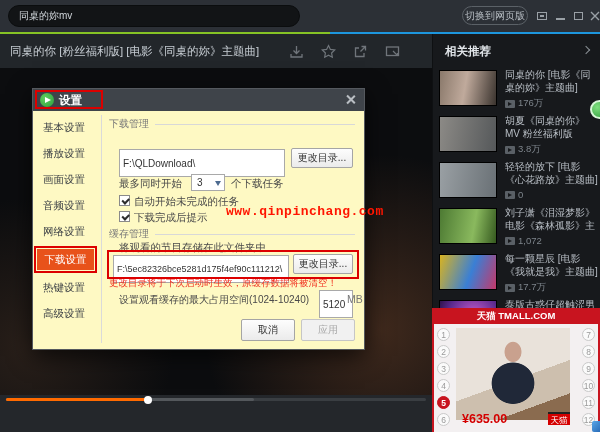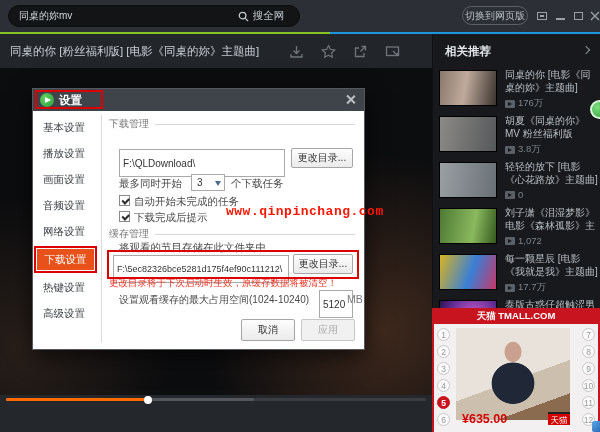--- a/index.html
+++ b/index.html
@@ -46,21 +46,21 @@
   .cnt-ic { width:10px; height:8px; background:#5a6066; border-radius:1px; position:relative; }
   .cnt-ic::after { content:""; position:absolute; left:3px; top:2px; border-left:4px solid #17191c; border-top:2px solid transparent; border-bottom:2px solid transparent; }
 
   
   #video { left:0; top:68px; width:432px; height:327px; background:
     radial-gradient(circle at 88% 80%, rgba(125,75,45,.45), rgba(0,0,0,0) 38%),
     radial-gradient(circle at 6% 85%, rgba(95,65,45,.35), rgba(0,0,0,0) 30%),
     #0c0d0f; }
 
   
-  #dlg { left:32px; top:88px; width:333px; height:262px; background:#ffffff; border:1px solid #55595e; box-shadow:0 6px 22px rgba(0,0,0,.65); }
+  #dlg { left:32px; top:88px; width:333px; height:262px; background:#fef9c3; border:1px solid #55595e; box-shadow:0 6px 22px rgba(0,0,0,.65); }
   #dlg-titlebar { position:absolute; left:0; top:0; width:100%; height:22px; background:#3f444a; }
   #dlg-logo { position:absolute; left:7px; top:4px; width:14px; height:14px; border-radius:50%; background:radial-gradient(circle at 35% 35%,#5ed15f,#2f9e3c); }
   #dlg-logo::after { content:""; position:absolute; left:5px; top:3.5px; border-left:6px solid #fff; border-top:3.5px solid transparent; border-bottom:3.5px solid transparent; }
   #dlg-title { position:absolute; left:26px; top:4px; color:#fff; font-size:11.5px; font-weight:bold; }
   .red-box { border:2px solid #dc0000; background:transparent; pointer-events:none; z-index:30; }
   #dlg-close { position:absolute; right:6px; top:4px; width:14px; height:14px; cursor:pointer; }
   #dlg-close::before, #dlg-close::after { content:""; position:absolute; left:6px; top:1px; width:1.5px; height:11px; background:#b9bec3; }
   #dlg-close::before { transform:rotate(45deg); } #dlg-close::after { transform:rotate(-45deg); }
   .dtab { position:absolute; left:10px; width:54px; height:16px; color:#3c4045; font-size:10.5px; cursor:pointer; }
   #dtab-sel { position:absolute; left:4px; top:160px; width:57px; height:21px; background:#e8521a; color:#fff; font-size:10.5px; display:flex; align-items:center; justify-content:center; cursor:pointer; }
@@ -109,27 +109,20 @@
   #corner-ic { left:592px; top:421px; width:12px; height:11px; border-radius:2px; background:linear-gradient(135deg,#5aa7e8,#1f5fae); z-index:26; }
 </style>
 </head>
 <body>
 
 <div id="app">
 
   <div class="abs" id="topbar">
     <div class="abs" id="searchbox">
       <input id="search-input" value="同桌的妳mv" style="">
-      <div id="search-btn">
-        <svg width="11" height="11" viewBox="0 0 12 12">
-            <circle cx="5" cy="5" r="3.6" fill="none" stroke="#c4c9ce" stroke-width="1.4"></circle>
-            <line x1="8" y1="8" x2="11" y2="11" stroke="#c4c9ce" stroke-width="1.4"></line>
-          </svg>
-        <span>搜全网</span>
-      </div>
     </div>
     <div class="abs" id="web-btn">
       <span>切换到网页版</span>
     </div>
     <div class="abs winctl" style="left:534px">
         <div class="ic-mini"></div>
       </div>
     <div class="abs winctl" style="left:553px">
         <div class="ic-min"></div>
       </div>

